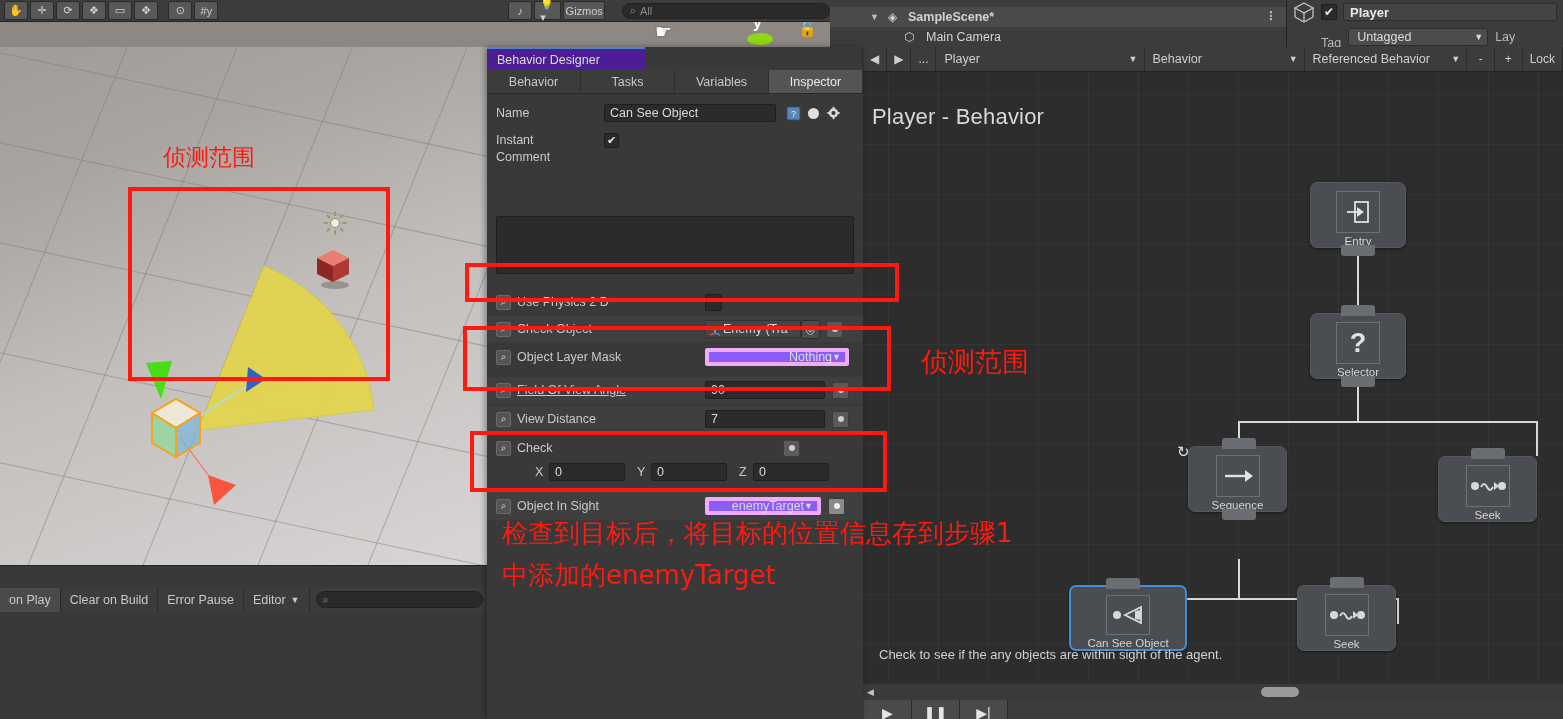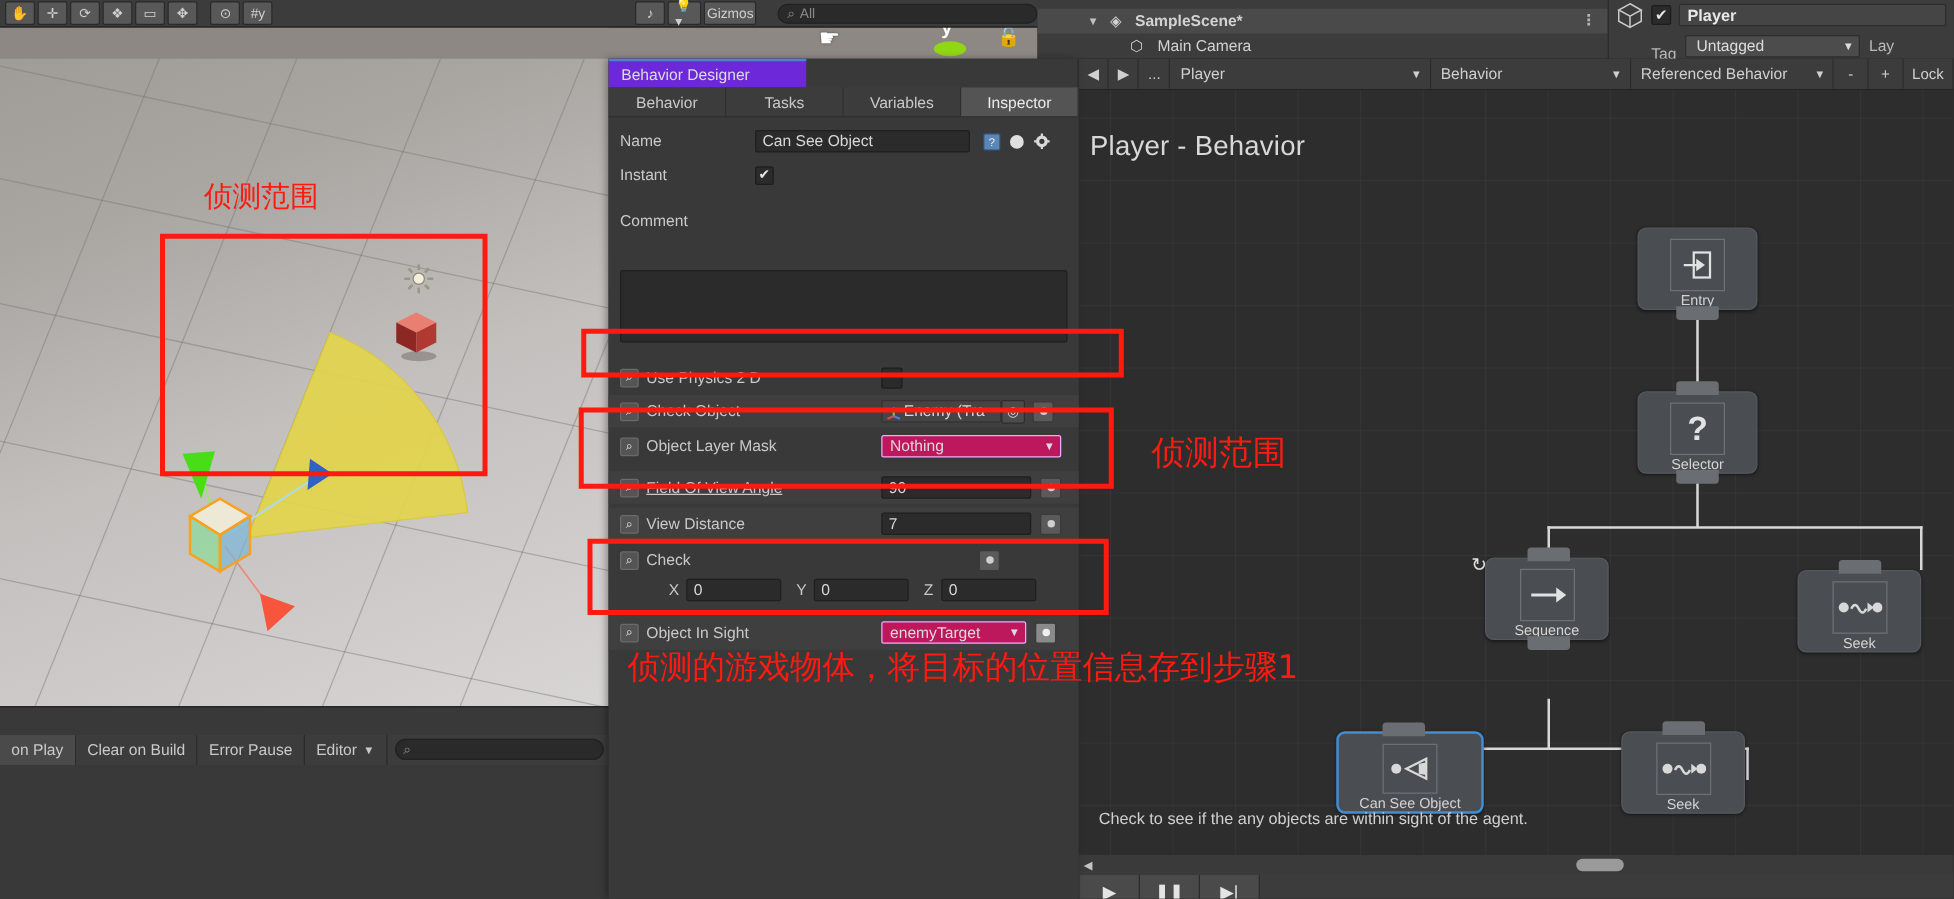--- a/index.html
+++ b/index.html
@@ -236,21 +236,21 @@
   #bd-panel {
     position: absolute; left: 487px; top: 47px; width: 376px; height: 672px;
     background: #393939; border-right: 1px solid #2a2a2a;
     box-shadow: -2px 0 6px rgba(0,0,0,0.35);
   }
   #bd-panel-tabhdr {
     position: absolute; left: 0; top: 0; width: 376px; height: 23px;
   }
   #bd-window-tab {
     position: absolute; left: 0; top: 0; width: 158px; height: 23px;
-    background: #6d28d9; border-top: 2px solid #4f84c4;
+    background: #4c1d95; border-top: 2px solid #4f84c4;
     display: flex; align-items: center; padding-left: 10px;
     font-size: 12.5px; color: #dcdcdc;
   }
   #bd-tabstrip {
     position: absolute; left: 0; top: 23px; width: 376px; height: 24px;
     display: flex; background: #3c3c3c; border-bottom: 1px solid #2a2a2a;
   }
   .bd-tab {
     flex: 1; display: flex; align-items: center; justify-content: center;
     font-size: 12.5px; color: #c8c8c8; border-right: 1px solid #2f2f2f;
@@ -266,23 +266,23 @@
     border-radius: 2px; margin-left: 9px; margin-right: 6px;
     display: flex; align-items: center; justify-content: center;
     font-size: 10px; color: #e0e0e0; flex: none;
   }
   .txt-input {
     background: #2b2b2b; border: 1px solid #1f1f1f; border-radius: 2px;
     height: 18px; display: flex; align-items: center; padding-left: 5px;
     color: #d8d8d8; font-size: 12.5px;
   }
   .dd-input {
-    background: #be185d; border: 1px solid #f0abfc; border-radius: 2px;
+    background: #8b5cf6; border: 4px solid #f0abfc; border-radius: 2px;
     height: 18px; display: flex; align-items: center;
-    justify-content: space-between; padding: 0 4px 0 6px;
+    justify-content: flex-end; padding: 0 4px 0 6px;
     color: #dcdcdc; font-size: 12.5px;
   }
   .sq-btn {
     width: 17px; height: 17px; background: #5a5a5a; border: 1px solid #3a3a3a;
     border-radius: 2px; display: flex; align-items: center; justify-content: center;
   }
   .sq-btn i { width: 6px; height: 6px; border-radius: 50%; background: #cfcfcf; display: block; }
   .chk {
     width: 15px; height: 15px; background: #2b2b2b; border: 1px solid #1d1d1d;
     border-radius: 2px; display: flex; align-items: center; justify-content: center;
@@ -640,21 +640,21 @@
             </g>
           </svg>
         </div>
       </div>
 
       <div class="fld-row" style="top:35px; height:22px;">
         <span class="fld-label" style="margin-left:9px; width:108px;">Instant</span>
         <div class="chk">✔</div>
       </div>
 
-      <div class="fld-row" style="top:72px; height:22px;">
+      <div class="fld-row" style="top:52px; height:22px;">
         <span class="fld-label" style="margin-left:9px;">Comment</span>
       </div>
       <div id="comment-area"></div>
 
       <div class="fld-row" style="top:196px; height:24px;">
         <span class="mag-icon">⌕</span>
         <span class="fld-label" style="width:188px;">Use Physics 2 D</span>
         <div style="width:17px;height:17px;background:#2b2b2b;border:1px solid #1d1d1d;border-radius:2px;"></div>
       </div>
 
@@ -735,15 +735,16 @@
       </div>
 
     </div>
   </div>
 
   <div class="red-box" style="left:465px; top:263px; width:434px; height:39px;"></div>
   <div class="red-box" style="left:463px; top:326px; width:428px; height:65px;"></div>
   <div class="red-box" style="left:470px; top:431px; width:417px; height:61px;"></div>
 
   <div class="cn-annot" style="left:921px; top:344px; font-size:27px;">侦测范围</div>
-  <div class="cn-annot" style="left:502px; top:516px; font-size:26px;">侦测的游戏物体，将目标的位置信息存到步骤1</div>
+  <div class="cn-annot" style="left:502px; top:516px; font-size:26px;">检查到目标后，将目标的位置信息存到步骤1</div>
+  <div class="cn-annot" style="left:502px; top:558px; font-size:26px;">中添加的enemyTarget</div>
 
 </div>
 
 </body></html>

